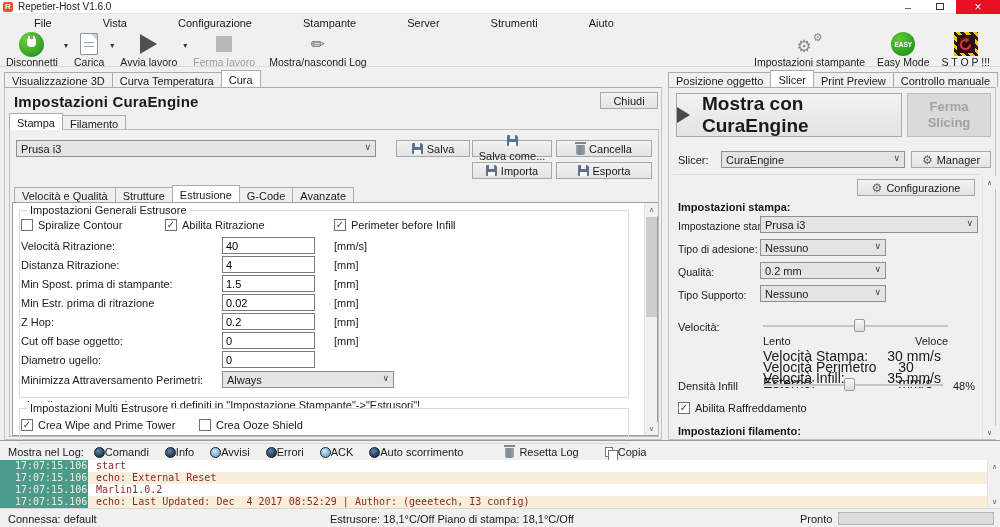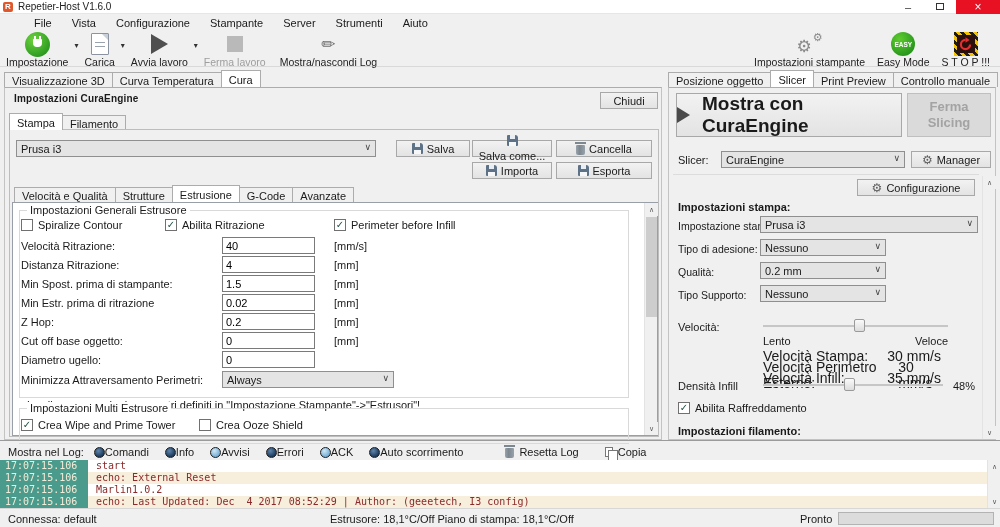--- a/index.html
+++ b/index.html
@@ -10,21 +10,21 @@
   
   #titlebar { position:absolute; left:0; top:0; width:1000px; height:14px; background:#fff; display:flex; align-items:center; border-bottom:1px solid #e6e6e6;}
   #app-icon { width:10px; height:10px; background:#e0572b; color:#fff; font-size:8px; font-weight:bold; text-align:center; line-height:10px; border-radius:2px; margin:0 5px 0 3px; }
   #win-title { font-size:10px; color:#222; }
   #win-controls { margin-left:auto; display:flex; height:14px; }
   .win-ctl { width:32px; height:14px; display:flex; align-items:center; justify-content:center; font-size:11px; color:#333; }
   .win-ctl.close { width:44px; background:#e81123; color:#fff; font-size:12px; }
   .maxbox { width:8px; height:7px; border:1px solid #333; display:inline-block; }
 
   
-  #menubar { position:absolute; left:0; top:15px; width:1000px; height:16px; background:#f0f0f0; display:flex; align-items:center; padding-left:24px; }
+  #menubar { position:absolute; left:0; top:15px; width:1000px; height:16px; background:#f0f0f0; display:flex; align-items:center; padding-left:24px;gap:31px; }
   .menu-item { padding:1px 10px; }
 
   
   #toolbar { position:absolute; left:0; top:31px; width:1000px; height:36px; background:#f0f0f0; border-bottom:1px solid #d9d9d9; display:flex; align-items:flex-start; padding:2px 6px 0 6px; }
   .tb-item { display:flex; flex-direction:column; align-items:center; margin-right:4px; }
   .tb-ico { height:22px; display:flex; align-items:center; justify-content:center; }
   .tb-label { font-size:10.5px; color:#222; margin-top:1px; white-space:nowrap; }
   .tb-label.disabled { color:#9d9d9d; }
   .caret { font-size:8px; color:#333; margin:8px 6px 0 2px; }
   .green-circle { width:25px; height:25px; border-radius:50%; background:radial-gradient(circle at 35% 30%, #6ed23e, #2f9e22 70%, #23781a); position:relative; }
@@ -69,21 +69,21 @@
   .icon-floppy::after { content:""; position:absolute; left:2px; bottom:0; width:7px; height:4px; background:#f5f7f9; }
   .icon-trash { display:inline-block; width:9px; height:10px; background:linear-gradient(90deg,#98a2ab,#7d8790 40%,#98a2ab); border-radius:1px 1px 2px 2px; position:relative; margin-top:2px; flex:none; }
   .icon-trash::before { content:""; position:absolute; top:-3px; left:-1px; right:-1px; height:2px; background:#7d8790; }
   .icon-copy { display:inline-block; width:8px; height:10px; border:1px solid #777; background:#fff; position:relative; flex:none; }
   .icon-copy::before { content:""; position:absolute; left:2px; top:2px; width:8px; height:10px; border:1px solid #777; background:#fff; }
   .gear-sm { font-size:12px; color:#5f5f5f; line-height:12px; }
 
   
   #left-tabs { position:absolute; left:4px; top:70px; }
   #left-page { position:absolute; left:4px; top:87px; width:658px; height:353px; background:#f0f0f0; border:1px solid #c3c3c3; border-top:1px solid #acacac; }
-  #cura-title { position:absolute; left:9px; top:5px; font-size:10px; font-weight:bold; letter-spacing:.2px; }
+  #cura-title { position:absolute; left:9px; top:5px; font-size:15px; font-weight:bold; letter-spacing:.2px; }
   #chiudi-btn { position:absolute; left:595px; top:4px; width:58px; }
   #subtabs { position:absolute; left:4px; top:25px; }
   #stampa-box { position:absolute; left:4px; top:41px; width:650px; height:308px; border:1px solid #bdbdbd; background:#f0f0f0; }
   #profile-combo { position:absolute; left:6px; top:10px; width:360px; }
   #btn-salva { position:absolute; left:386px; top:10px; width:74px; }
   #btn-salvacome { position:absolute; left:462px; top:10px; width:80px;flex-direction:column; }
   #btn-cancella { position:absolute; left:546px; top:10px; width:96px; }
   #btn-importa { position:absolute; left:462px; top:32px; width:80px; }
   #btn-esporta { position:absolute; left:546px; top:32px; width:96px; }
   #settings-tabs { position:absolute; left:4px; top:55px; }
@@ -141,21 +141,21 @@
   #log-toolbar { position:absolute; left:0; top:444px; width:1000px; height:16px; background:#f0f0f0; display:flex; align-items:center; padding-left:8px; gap:0; }
   #log-toolbar .lt-label { margin-right:10px; }
   .toggle { display:flex; align-items:center; gap:0; margin-right:16px; white-space:nowrap; }
   .tcirc { width:11px; height:11px; border-radius:50%; border:1px solid #1d1d1d; background:radial-gradient(circle at 38% 32%, #cfe7f7, #74aed6 70%, #4f8cb8); flex:none; }
   .tcirc.on { background:radial-gradient(circle at 38% 32%, #5f86ad, #1c3a5c 70%, #122b47); }
   #reset-log { display:flex; align-items:center; gap:5px; margin-left:26px; margin-right:26px; }
   #copy-log { display:flex; align-items:center; gap:5px; }
   #log-area { position:absolute; left:0; top:460px; width:1000px; height:48px; background:#fff; overflow:hidden; }
   .log-row { display:flex; height:12px; font-family:"DejaVu Sans Mono", monospace; font-size:10px; line-height:12px; }
   .log-row:nth-of-type(even) { background:#f7eedb; }
-  .log-ts { width:88px; background:#4b9b8d; color:#f3ecd9; padding-left:5px; flex:none; }
+  .log-ts { width:88px; background:#4b9b8d; color:#f3ecd9; padding-left:15px; flex:none; }
   .log-msg { padding-left:8px; color:#8b2a2a; white-space:pre; }
   #log-scroll { right:0; top:460px; height:48px; position:absolute; width:13px; }
 
   
   #statusbar { position:absolute; left:0; top:508px; width:1000px; height:19px; background:#f0f0f0; border-top:1px solid #d7d7d7; }
   #st-left { position:absolute; left:8px; top:4px; }
   #st-center { position:absolute; left:330px; top:4px; }
   #st-ready { position:absolute; left:800px; top:4px; }
   #st-progress { position:absolute; left:838px; top:3px; width:156px; height:13px; background:#dcdcdc; border:1px solid #b3b3b3; }
 </style>
@@ -187,21 +187,21 @@
       <span class="menu-item">Aiuto</span>
     </div>
 
   <div id="toolbar">
     <div class="tb-item">
       <div class="tb-ico">
           <div class="green-circle">
             <div class="plug"></div>
           </div>
         </div>
-      <div class="tb-label">Impostazione</div>
+      <div class="tb-label">Disconnetti</div>
     </div>
     <span class="caret">▾</span>
     <div class="tb-item">
       <div class="tb-ico">
           <div class="doc-ico"></div>
         </div>
       <div class="tb-label">Carica</div>
     </div>
     <span class="caret">▾</span>
     <div class="tb-item">

